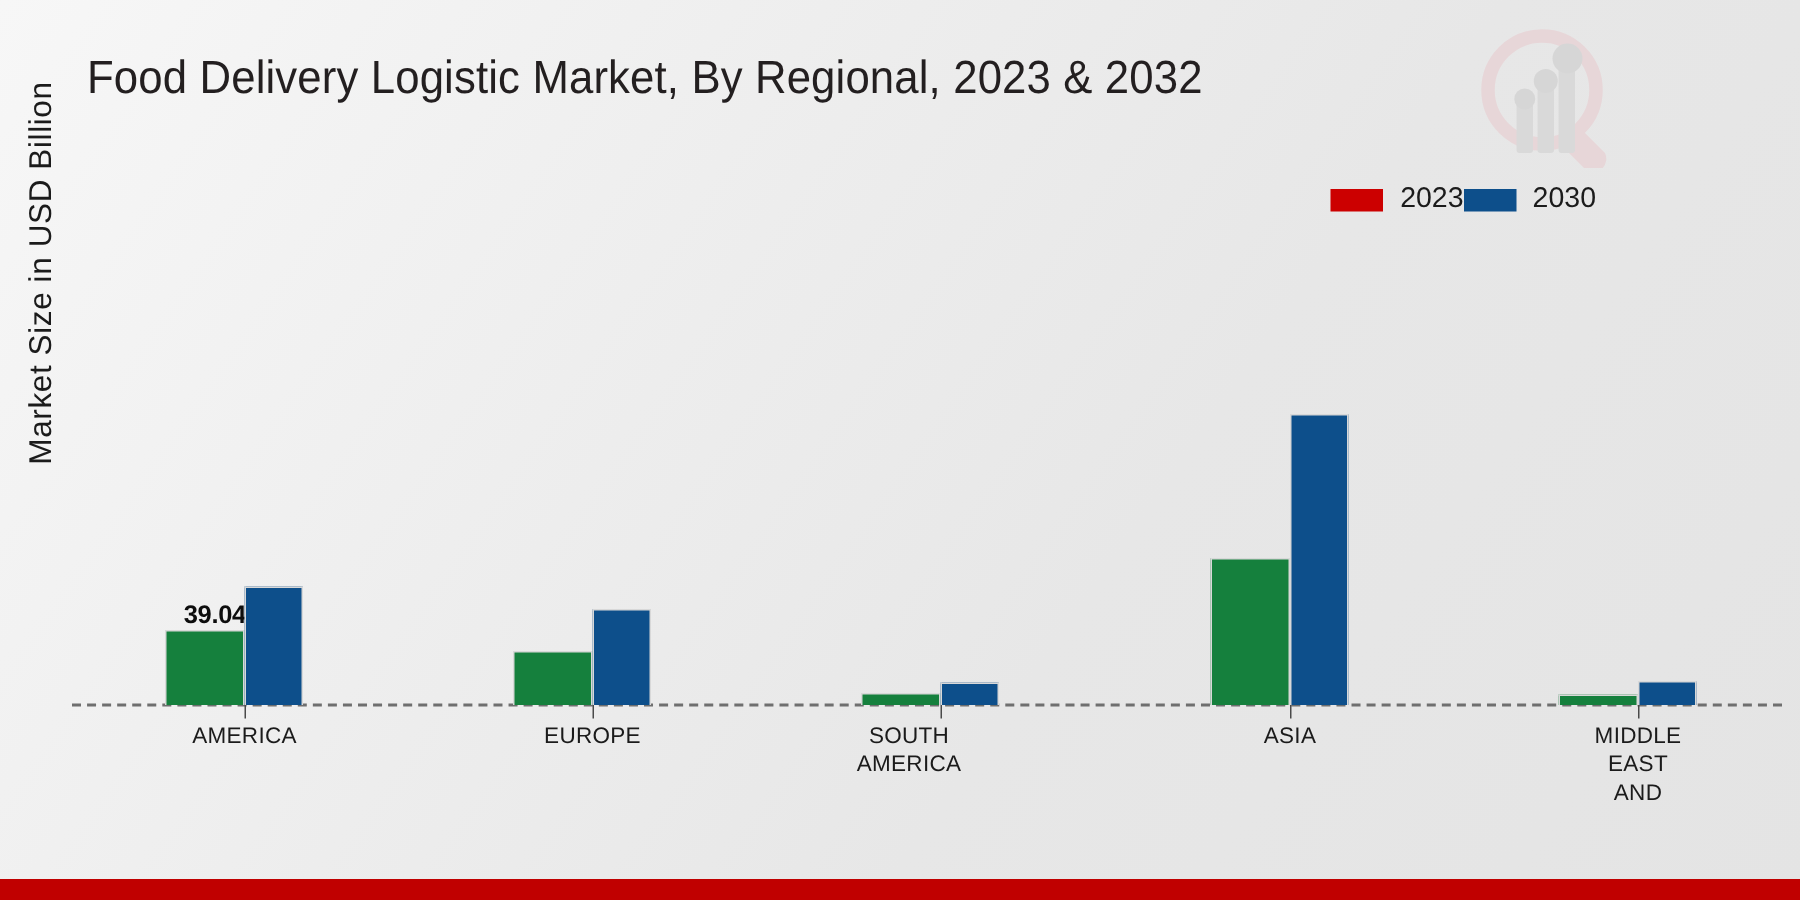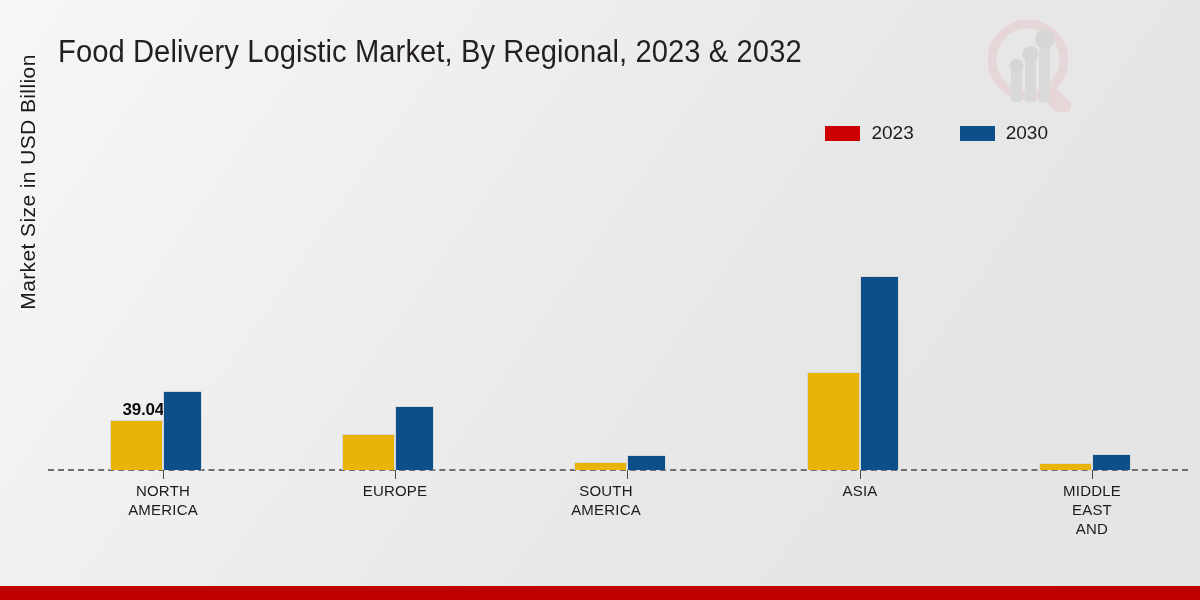--- a/index.html
+++ b/index.html
@@ -14,39 +14,39 @@
   #watermark { position:absolute; top:12px; left:978px; width:104px; height:100px;
                opacity:.55; pointer-events:none; }
 
   
   #title { position:absolute; left:58px; top:34px; font-size:31px; font-weight:400;
            color:#231f20; letter-spacing:.1px; white-space:nowrap;
            font-family:"Liberation Sans Narrow","Liberation Sans",sans-serif;
            transform:scaleX(.94); transform-origin:left center; }
 
   
-  #legend { position:absolute; right:152px; top:122px; display:flex; align-items:flex-end; gap:46px; }
+  #legend { position:absolute; right:136px; top:122px; display:flex; align-items:flex-end; }
   .lg-item { display:flex; align-items:center; gap:11px; }
   .lg-swatch { width:35px; height:15px; display:block; }
   .lg-label { font-size:19px; color:#1b1b1b;
               font-family:"Liberation Sans Narrow","Liberation Sans",sans-serif; }
 
   
   #ytitle { position:absolute; left:-152px; top:170px; width:360px; text-align:center;
             transform:rotate(-90deg); transform-origin:center center;
             font-size:21px; color:#1b1b1b; letter-spacing:.4px; white-space:nowrap; }
 
   
   #plot { position:absolute; left:48px; top:160px; width:1140px; height:310px; }
   #baseline { position:absolute; left:48px; top:469px; width:1140px; height:0;
               border-top:2px dashed #6f6f6f; }
 
   .group { position:absolute; bottom:0; display:flex; align-items:flex-end; }
   .bar { display:block; position:relative; }
-  .bar.y2023 { background:#eab308; border:1px solid #d8d8d8; border-bottom:none;padding-left:48px; }
+  .bar.y2023 { background:#15803d; border:1px solid #d8d8d8; border-bottom:none;padding-left:48px; }
   .bar.y2032 { background:#0d4f8b; border:1px solid #d8d8d8; border-bottom:none; }
   .bar-value { position:absolute; right:-2px; top:-21px; font-size:17px; font-weight:bold;
                color:#0d0d0d; white-space:nowrap; letter-spacing:-.2px; }
 
   .tick { position:absolute; top:470px; width:1px; height:9px; background:#4a4a4a; }
 
   .cat-label { position:absolute; top:481px; width:190px; margin-left:-95px;
                text-align:center; font-size:15px; line-height:19px; color:#1b1b1b;
                letter-spacing:.2px; }
 
@@ -106,21 +106,20 @@
       <div class="bar y2032" style="width: 39px; height: 193.738px;"></div>
     </div>
     <div class="group" style="left: 1039px; top: 453.506px; height: 16.4937px; position: absolute; bottom: auto;">
       <div class="bar y2023" style="width: 53px; height: 6.5975px;"></div>
       <div class="bar y2032" style="width: 39px; height: 16.4937px;"></div>
     </div>
   </div>
 <div id="labels-layer">
     <div class="tick" style="left: 163px;"></div>
     <div class="cat-label" style="left: 163px;">
-      <div>NORTH</div>
       <div>AMERICA</div>
     </div>
     <div class="tick" style="left: 395px;"></div>
     <div class="cat-label" style="left: 395px;">
       <div>EUROPE</div>
     </div>
     <div class="tick" style="left: 627px;"></div>
     <div class="cat-label" style="left: 606px;">
       <div>SOUTH</div>
       <div>AMERICA</div>

